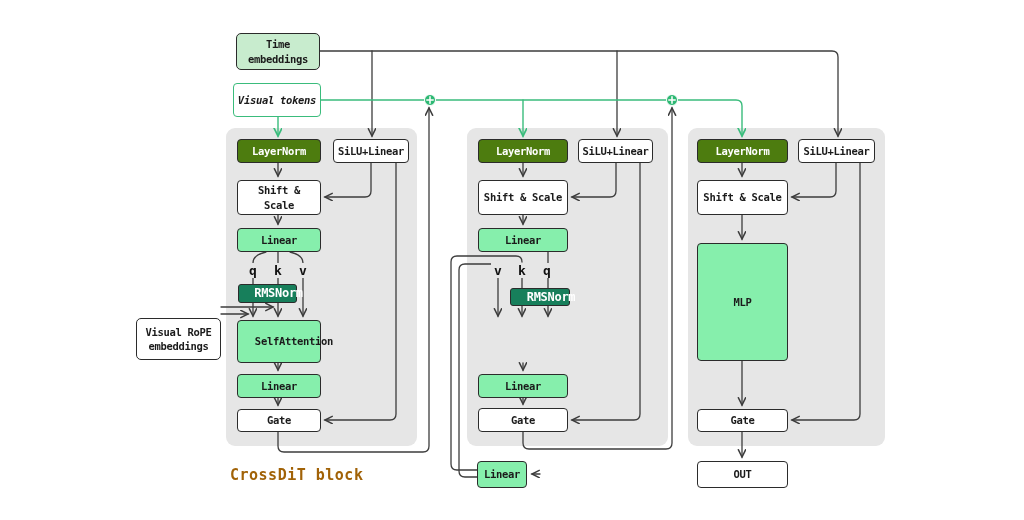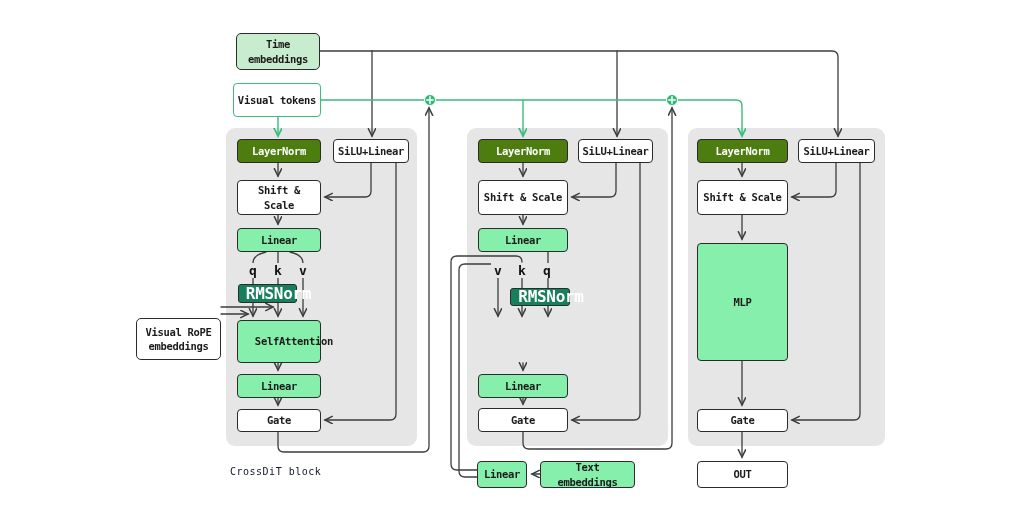--- a/index.html
+++ b/index.html
@@ -4,29 +4,29 @@
 <style>
   html,body{margin:0;padding:0;background:#fff;}
   .canvas{position:relative;width:1024px;height:518px;background:#fff;overflow:hidden;
           font-family:"DejaVu Sans Mono",monospace;}
   .panel{position:absolute;background:#e6e6e6;border-radius:9px;}
   .box{position:absolute;box-sizing:border-box;border:1.3px solid #2b2b2b;border-radius:4px;
        display:flex;align-items:center;justify-content:center;text-align:center;
        font-size:10.5px;font-weight:600;letter-spacing:-0.3px;color:#1b1b1b;background:#fff;
        line-height:1.35;padding:1px 2px;}
   .g-bright{background:#4d7c0f;color:#fff;}
-  .g-dark{background:#177f5b;color:#fff;font-size:16px;border-radius:3px;padding-left:24px;}
+  .g-dark{background:#177f5b;color:#fff;font-size:12px;border-radius:3px;padding-left:24px;}
   .g-mid{background:#86efac;}
   .g-light{background:#86efac;}
   .g-pale{background:#c8ecce;border-width:1.5px;border-radius:5px;}
-  .vt{border-color:#3abc7c;border-radius:4px;}
+  .vt{border-color:#3abc7c;border-radius:4px;font-style:italic;}
   .qkv{position:absolute;width:14px;height:15px;display:flex;align-items:center;justify-content:center;
        font-size:13px;font-weight:700;color:#111;background:#e6e6e6;}
   .wires{position:absolute;left:0;top:0;width:1024px;height:520px;pointer-events:none;}
-  .title{position:absolute;font-size:10px;font-weight:400;color:#0f172a;letter-spacing:0.5px;}
+  .title{position:absolute;font-size:15px;font-weight:700;color:#a16207;letter-spacing:0.5px;}
 </style>
 </head>
 <body>
 
 <div class="canvas">
 
   <div class="panel" style="left:226px;top:128px;width:191px;height:318px;"></div>
   <div class="panel" style="left:467px;top:128px;width:201px;height:318px;"></div>
   <div class="panel" style="left:688px;top:128px;width:197px;height:318px;"></div>
 
@@ -128,17 +128,16 @@
   <div class="box" style="left:478px;top:408px;width:90px;height:24px;">Gate</div>
 
   <div class="box g-bright" style="left:697px;top:139px;width:91px;height:24px;">LayerNorm</div>
   <div class="box" style="left:798px;top:139px;width:77px;height:24px;">SiLU+Linear</div>
   <div class="box" style="left:697px;top:180px;width:91px;height:35px;">Shift &amp; Scale</div>
   <div class="box g-mid" style="left:697px;top:243px;width:91px;height:118px;">MLP</div>
   <div class="box" style="left:697px;top:409px;width:91px;height:23px;">Gate</div>
   <div class="box" style="left:697px;top:461px;width:91px;height:27px;">OUT</div>
 
   <div class="box g-light" style="left:477px;top:461px;width:50px;height:27px;">Linear</div>
-  <div class="box g-mid" style="left:540px;top:461px;width:95px;height:27px;">Text embeddings</div>
 
   <div class="title" style="left:230px;top:466px;">CrossDiT block</div>
 
 </div>
 
 </body></html>

